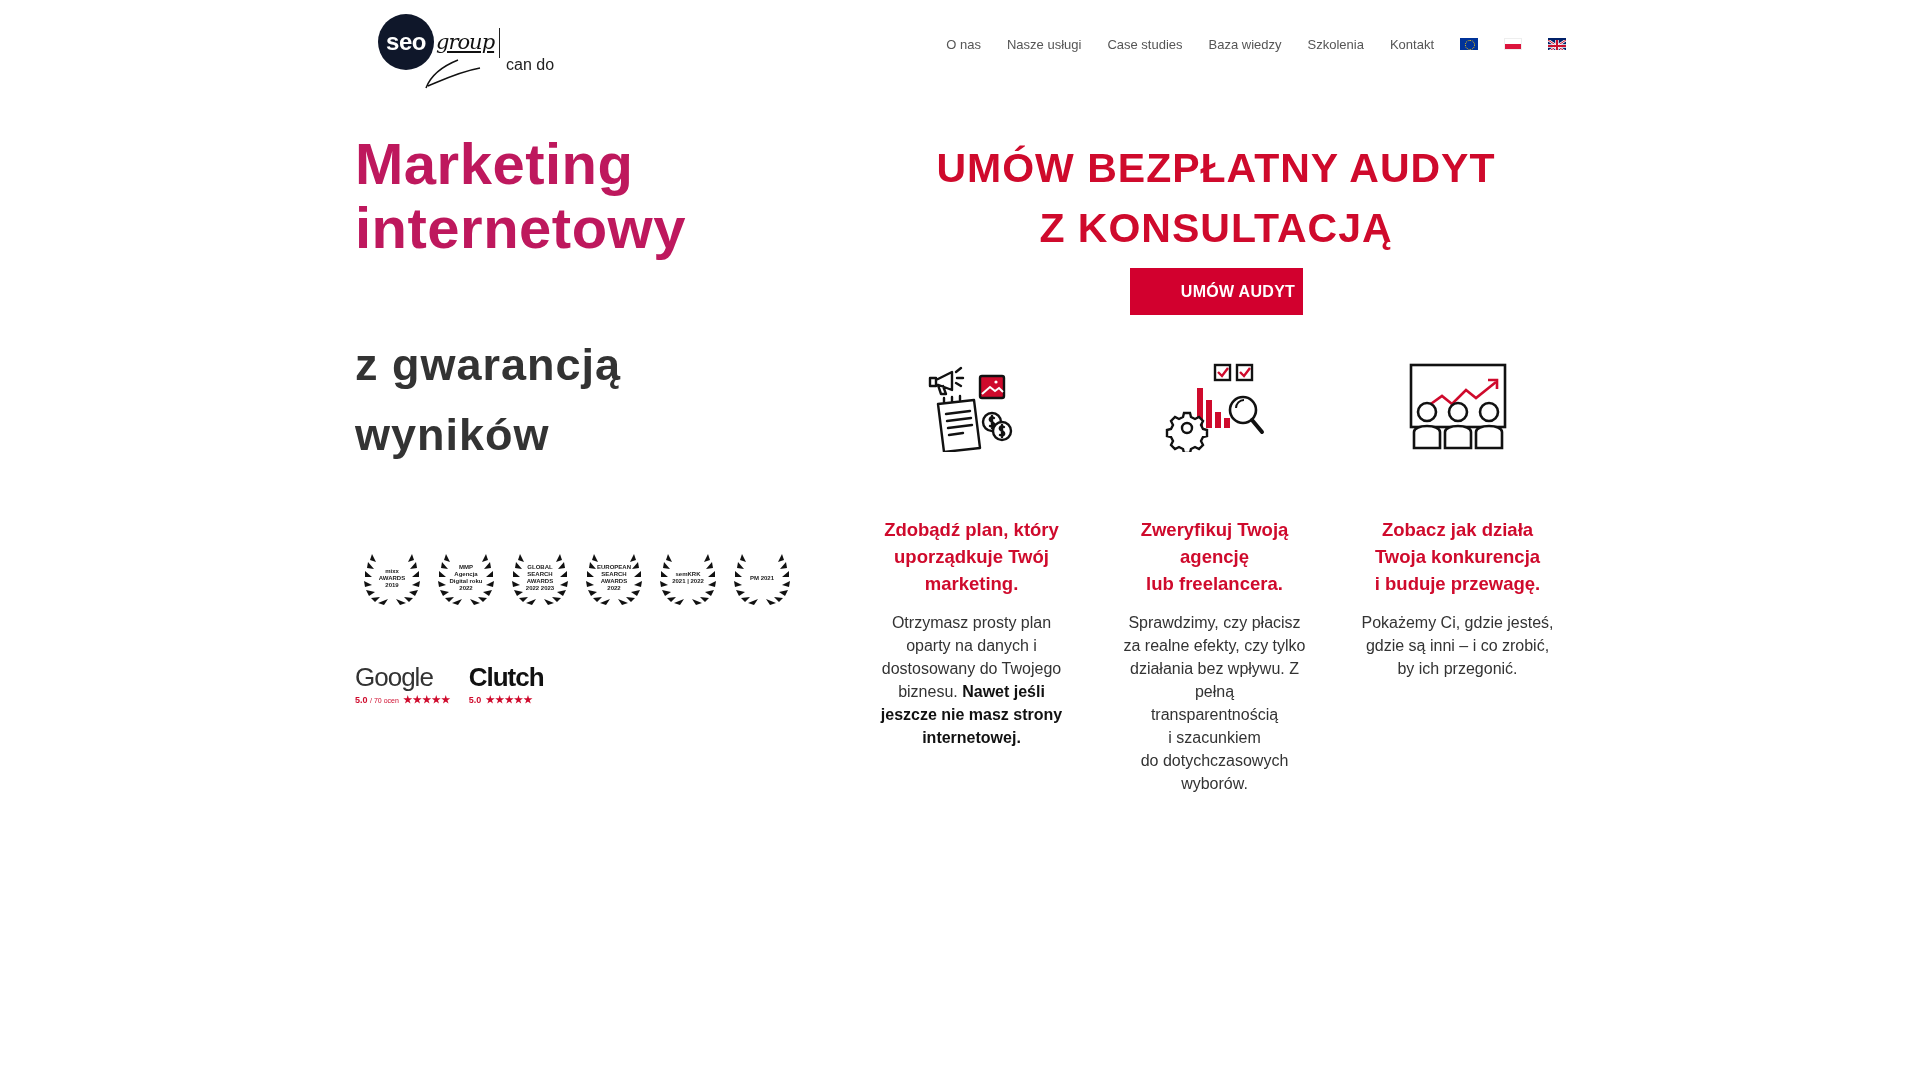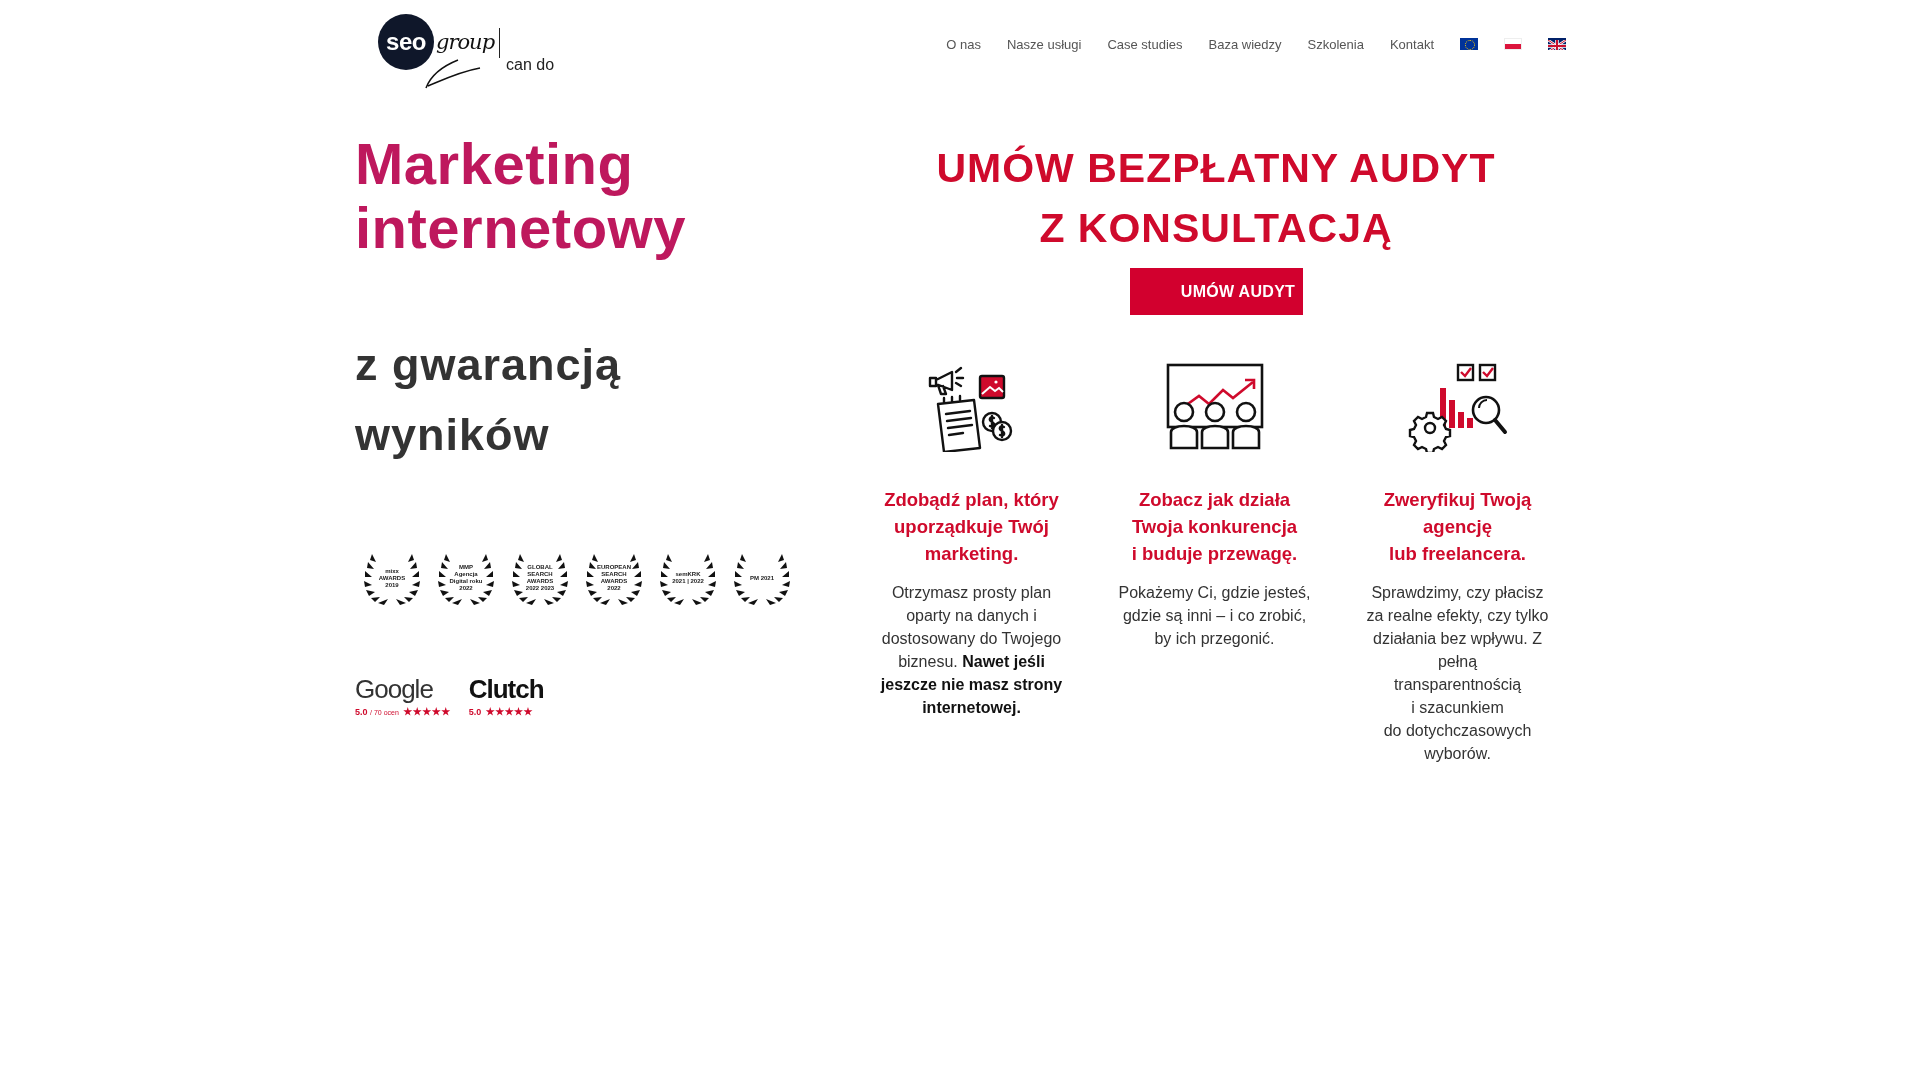--- a/index.html
+++ b/index.html
@@ -2,21 +2,21 @@
 <html><head>
 <meta charset="utf-8">
 <style>
   * { box-sizing: border-box; margin: 0; padding: 0; }
   html, body { width: 1920px; height: 1080px; background: #ffffff; overflow: hidden; }
   body { font-family: "Liberation Sans", sans-serif; color: #333; position: relative; }
 
   
   .logo { position: absolute; left: 378px; top: 14px; width: 190px; height: 72px; display: flex; align-items: center; }
   .logo-circle { width: 56px; height: 56px; border-radius: 50%; background: #0f172a; color: #fff; font-weight: bold; font-size: 24px; display: flex; align-items: center; justify-content: center; letter-spacing: -0.5px; position: absolute; left: 0; top: 0; }
-  .logo-script { position: absolute; left: 58px; top: 16px; font-family: "DejaVu Serif", serif; font-style: italic; font-size: 21px; color: #111; letter-spacing: -1px; }
+  .logo-script { position: absolute; left: 58px; top: 16px; font-family: "DejaVu Serif", serif; font-style: italic; font-size: 21px; color: #111; letter-spacing: -1px; text-decoration: underline; }
   .logo-swoosh { position: absolute; left: 40px; top: 28px; }
   .logo-divider { position: absolute; left: 121px; top: 14px; width: 1px; height: 30px; background: #222; }
   .logo-cando { position: absolute; left: 128px; top: 18px; font-size: 16px; color: #222; margin-top: 24px; }
 
   .nav { position: absolute; top: 34px; right: 354px; display: flex; align-items: center; height: 20px; }
   .nav-item { font-size: 13px; color: #555; margin-left: 26px; text-decoration: none; white-space: nowrap; }
   .nav-item:first-child { margin-left: 0; }
   .flag { width: 18px; height: 12px; margin-left: 26px; display: inline-block; position: relative; }
   .flag-eu { background: #003399; }
   .flag-eu::after { content: ""; position: absolute; left: 5px; top: 2px; width: 8px; height: 8px; border-radius: 50%; border: 1px dotted #ffcc00; }
@@ -25,37 +25,37 @@
 
   
   .hero-title { position: absolute; left: 355px; top: 132px; font-size: 58px; line-height: 64px; font-weight: bold; color: #be185d; letter-spacing: 0.5px; }
   .hero-sub { position: absolute; left: 355px; top: 330px; font-size: 45px; line-height: 70px; font-weight: bold; color: #333; letter-spacing: 1px; }
 
   .awards { position: absolute; left: 360px; top: 548px; display: flex; gap: 10px; }
   .award { width: 64px; height: 60px; position: relative; display: flex; align-items: center; justify-content: center; }
   .award svg { position: absolute; left: 0; top: 0; }
   .award-label { font-size: 6px; font-weight: bold; color: #222; text-align: center; line-height: 7px; width: 34px; position: relative; z-index: 1; }
 
-  .ratings { position: absolute; left: 355px; top: 662px; display: flex; gap: 18px; margin-top: 12px; }
+  .ratings { position: absolute; left: 355px; top: 662px; display: flex; gap: 18px; }
   .rating { display: flex; flex-direction: column; }
   .rating-brand { font-size: 26px; color: #222; letter-spacing: -1px; line-height: 30px; }
   .rating-brand.google { color: #333; }
   .rating-brand.clutch { font-weight: bold; color: #111; }
   .rating-line { font-size: 9px; color: #cf0a2c; font-weight: bold; margin-top: 2px; white-space: nowrap; }
   .rating-line .count { font-weight: normal; font-size: 7px; }
   .stars { font-size: 10px; letter-spacing: 0.5px; margin-left: 2px; }
 
   
   .cta-head { position: absolute; left: 900px; width: 632px; top: 138px; text-align: center; font-size: 41px; line-height: 60px; font-weight: bold; color: #cf0a2c; letter-spacing: 1px; }
   .cta-btn { position: absolute; left: 1130px; top: 268px; width: 173px; height: 47px; background: #d2002e; color: #fff; font-size: 16px; font-weight: bold; border: none; display: flex; align-items: center; justify-content: center; cursor: pointer; letter-spacing: 0.3px; padding-left: 43px; }
 
   .features { position: absolute; left: 850px; top: 360px; width: 730px; display: flex; }
   .feature { width: 243px; display: flex; flex-direction: column; align-items: center; text-align: center; }
   .feature-icon { width: 100px; height: 92px; }
-  .feature-title { margin-top: 34px; font-size: 18.5px; line-height: 27px; font-weight: bold; color: #cf0a2c; width: 200px; }
+  .feature-title { margin-top: 64px; font-size: 18.5px; line-height: 27px; font-weight: bold; color: #cf0a2c; width: 200px; }
   .feature-body { margin-top: 14px; font-size: 16px; line-height: 23px; color: #333; width: 195px; }
   .feature-body b { color: #111; font-weight: bold; }
 </style>
 </head>
 <body>
 
 <div class="logo">
   <div class="logo-circle">seo</div>
   <svg class="logo-swoosh" width="70" height="50" viewBox="0 0 70 50">
     <path d="M8 46 C 14 30, 30 22, 40 18 M 10 44 C 20 40, 40 30, 62 26" stroke="#111" stroke-width="1.5" fill="none"></path>
@@ -197,68 +197,68 @@
     </svg>
     <div class="feature-title">Zdobądź plan, który uporządkuje Twój marketing.</div>
     <div class="feature-body">
       <span>Otrzymasz prosty plan oparty na danych i dostosowany do Twojego biznesu.</span>
       <b>Nawet jeśli jeszcze nie masz strony internetowej.</b>
     </div>
   </div>
 
   <div class="feature">
     <svg class="feature-icon" viewBox="0 0 100 92">
+      <g fill="none" stroke="#111" stroke-width="2.4">
+        <rect x="50" y="5" width="15" height="15"></rect>
+        <rect x="72" y="5" width="15" height="15"></rect>
+      </g>
+      <path d="M53 12 l4 4 l6 -8 M75 12 l4 4 l6 -8" fill="none" stroke="#cf0a2c" stroke-width="2.4"></path>
+      <g fill="#cf0a2c">
+        <rect x="32" y="28" width="6" height="40"></rect>
+        <rect x="41" y="40" width="6" height="28"></rect>
+        <rect x="50" y="52" width="6" height="16"></rect>
+        <rect x="59" y="58" width="6" height="10"></rect>
+      </g>
+      <circle cx="78" cy="50" r="13" fill="#fff" stroke="#111" stroke-width="2.6"></circle>
+      <path d="M71 48 a8 8 0 0 1 8 -8" fill="none" stroke="#111" stroke-width="2"></path>
+      <path d="M87 60 l10 12" stroke="#111" stroke-width="4" stroke-linecap="round"></path>
+      <g transform="translate(22 68)" fill="#fff" stroke="#111" stroke-width="2.4">
+        <path d="M-3 -15 h6 l1 4 l4 2 l4 -2 l4 4 l-2 4 l2 4 l4 1 v6 l-4 1 l-2 4 l2 4 l-4 4 l-4 -2 l-4 2 l-1 4 h-6 l-1 -4 l-4 -2 l-4 2 l-4 -4 l2 -4 l-2 -4 l-4 -1 v-6 l4 -1 l2 -4 l-2 -4 l4 -4 l4 2 l4 -2z"></path>
+        <circle cx="0" cy="0" r="5"></circle>
+      </g>
+    </svg>
+    <div class="feature-title">
+      <span>Zweryfikuj Twoją agencję</span><br>
+      <span>lub freelancera.</span>
+    </div>
+    <div class="feature-body">
+      <span>Sprawdzimy, czy płacisz</span><br>
+      <span>za realne efekty, czy tylko</span><br>
+      <span>działania bez wpływu. Z pełną</span><br>
+      <span>transparentnością</span><br>
+      <span>i szacunkiem</span><br>
+      <span>do dotychczasowych</span><br>
+      <span>wyborów.</span>
+    </div>
+  </div>
+
+  <div class="feature">
+    <svg class="feature-icon" viewBox="0 0 100 92">
       <rect x="3" y="5" width="94" height="62" fill="none" stroke="#111" stroke-width="2.6"></rect>
       <path d="M20 46 l14 -10 l10 8 l14 -14 l10 8 l20 -16" fill="none" stroke="#cf0a2c" stroke-width="2.6"></path>
       <path d="M80 20 h9 v9" fill="none" stroke="#cf0a2c" stroke-width="2.6"></path>
       <g fill="#fff" stroke="#111" stroke-width="2.6">
         <circle cx="19" cy="52" r="9"></circle>
         <path d="M6 88 v-16 c0 -8 26 -8 26 0 v16z"></path>
         <circle cx="50" cy="52" r="9"></circle>
         <path d="M37 88 v-16 c0 -8 26 -8 26 0 v16z"></path>
         <circle cx="81" cy="52" r="9"></circle>
         <path d="M68 88 v-16 c0 -8 26 -8 26 0 v16z"></path>
       </g>
     </svg>
     <div class="feature-title">
       <span>Zobacz jak działa</span><br>
       <span>Twoja konkurencja</span><br>
       <span>i buduje przewagę.</span>
     </div>
     <div class="feature-body">Pokażemy Ci, gdzie jesteś, gdzie są inni – i co zrobić, by ich przegonić.</div>
   </div>
-
-  <div class="feature">
-    <svg class="feature-icon" viewBox="0 0 100 92">
-      <g fill="none" stroke="#111" stroke-width="2.4">
-        <rect x="50" y="5" width="15" height="15"></rect>
-        <rect x="72" y="5" width="15" height="15"></rect>
-      </g>
-      <path d="M53 12 l4 4 l6 -8 M75 12 l4 4 l6 -8" fill="none" stroke="#cf0a2c" stroke-width="2.4"></path>
-      <g fill="#cf0a2c">
-        <rect x="32" y="28" width="6" height="40"></rect>
-        <rect x="41" y="40" width="6" height="28"></rect>
-        <rect x="50" y="52" width="6" height="16"></rect>
-        <rect x="59" y="58" width="6" height="10"></rect>
-      </g>
-      <circle cx="78" cy="50" r="13" fill="#fff" stroke="#111" stroke-width="2.6"></circle>
-      <path d="M71 48 a8 8 0 0 1 8 -8" fill="none" stroke="#111" stroke-width="2"></path>
-      <path d="M87 60 l10 12" stroke="#111" stroke-width="4" stroke-linecap="round"></path>
-      <g transform="translate(22 68)" fill="#fff" stroke="#111" stroke-width="2.4">
-        <path d="M-3 -15 h6 l1 4 l4 2 l4 -2 l4 4 l-2 4 l2 4 l4 1 v6 l-4 1 l-2 4 l2 4 l-4 4 l-4 -2 l-4 2 l-1 4 h-6 l-1 -4 l-4 -2 l-4 2 l-4 -4 l2 -4 l-2 -4 l-4 -1 v-6 l4 -1 l2 -4 l-2 -4 l4 -4 l4 2 l4 -2z"></path>
-        <circle cx="0" cy="0" r="5"></circle>
-      </g>
-    </svg>
-    <div class="feature-title">
-      <span>Zweryfikuj Twoją agencję</span><br>
-      <span>lub freelancera.</span>
-    </div>
-    <div class="feature-body">
-      <span>Sprawdzimy, czy płacisz</span><br>
-      <span>za realne efekty, czy tylko</span><br>
-      <span>działania bez wpływu. Z pełną</span><br>
-      <span>transparentnością</span><br>
-      <span>i szacunkiem</span><br>
-      <span>do dotychczasowych</span><br>
-      <span>wyborów.</span>
-    </div>
-  </div>
 </div>
 
 </body></html>

